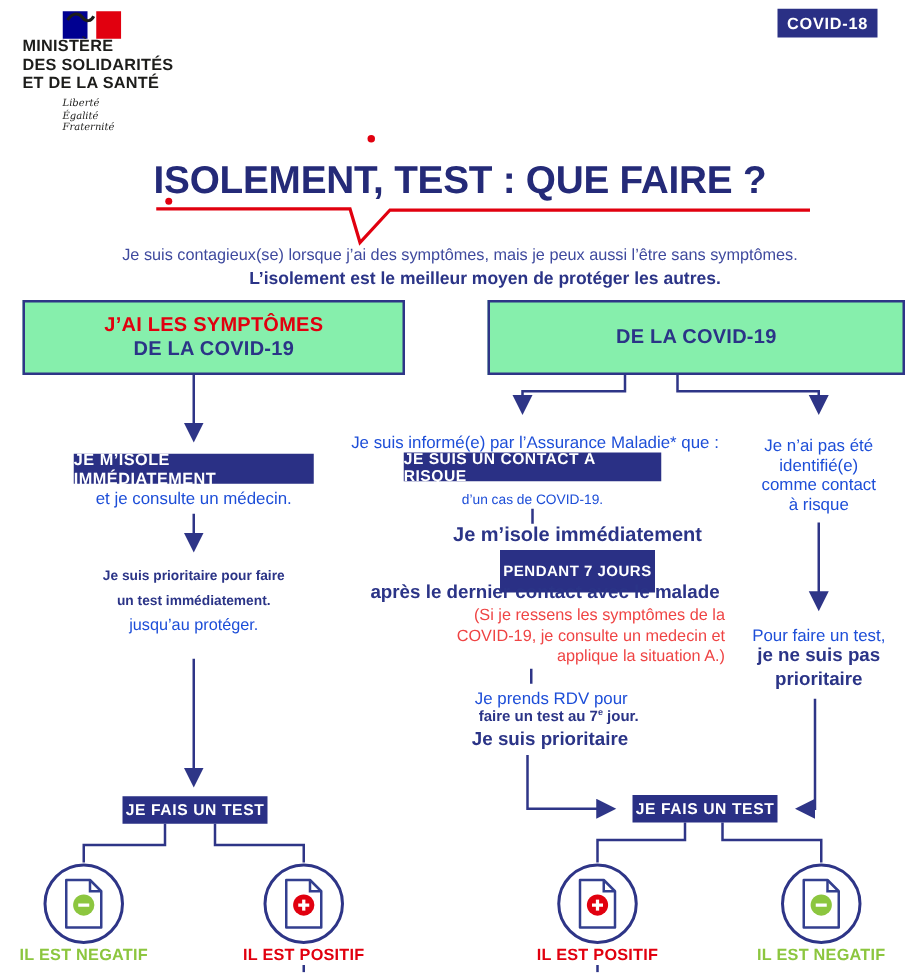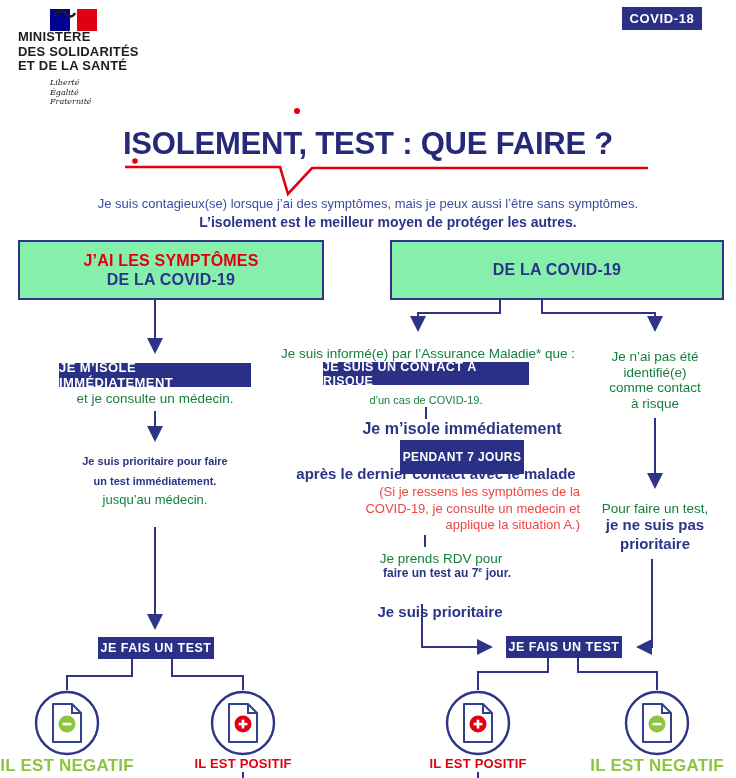--- a/index.html
+++ b/index.html
@@ -26,24 +26,24 @@
   .flow-box{border:2px solid #2e3587;background:#86efac;display:flex;flex-direction:column;
             align-items:center;justify-content:center;gap:1px;}
   .box-red{color:#e1000f;font-weight:800;font-size:16px;letter-spacing:.2px;}
   .box-blue{color:#2b3487;font-weight:800;font-size:16px;letter-spacing:.2px;}
 
   
   .navy-badge{background:#2a3085;color:#fff;font-weight:700;display:flex;align-items:center;
               justify-content:center;letter-spacing:.4px;}
 
   
-  .blue{color:#15803d;font-size:13px;line-height:16px;}
+  .blue{color:#1d4ed8;font-size:13px;line-height:16px;}
   .blue-sm{color:#ef4444;font-size:13px;line-height:16.5px;text-align:right;}
   .nbold{color:#2b3487;font-weight:800;}
-  .result-label-green{color:#8cc63f;font-weight:800;font-size:17px;letter-spacing:.2px;}
+  .result-label-green{color:#8cc63f;font-weight:800;font-size:13px;letter-spacing:.2px;}
   .result-label-red{color:#e1000f;font-weight:800;font-size:13px;letter-spacing:.2px;}
   .result{display:flex;flex-direction:column;align-items:center;width:140px;}
   sup{font-size:60%;}
 </style>
 </head>
 <body>
 
 <div class="canvas">
 
   <svg class="overlay" width="736" height="778">
@@ -111,39 +111,39 @@
     <div class="box-blue">DE LA COVID-19</div>
   </div>
 
   <div class="abs navy-badge" style="left:59px;top:363px;width:192px;height:24px;font-size:13px;">JE M’ISOLE IMMÉDIATEMENT</div>
   <div class="abs c blue" style="left:25px;top:391px;width:260px;font-size:13.5px;">et je consulte un médecin.</div>
   <div class="abs c nbold" style="left:15px;top:451px;width:280px;font-size:11px;line-height:20px;">
     <div>Je suis prioritaire pour faire</div>
     <div>un test immédiatement.</div>
   </div>
   <div class="abs c blue" style="left:25px;top:492px;width:260px;">
-    <div>jusqu’au médecin.</div>
+    <div>jusqu’au protéger.</div>
   </div>
 
   <div class="abs c blue" style="left:268px;top:346px;width:320px;font-size:13.5px;">Je suis informé(e) par l’Assurance Maladie* que :</div>
   <div class="abs navy-badge" style="left:323px;top:362px;width:206px;height:23px;font-size:12.5px;">JE SUIS UN CONTACT À RISQUE</div>
   <div class="abs c blue" style="left:266px;top:392px;width:320px;font-size:11px;">d’un cas de COVID-19.</div>
   <div class="abs c nbold" style="left:302px;top:420px;width:320px;font-size:16px;">Je m’isole immédiatement</div>
   <div class="abs navy-badge" style="left:400px;top:440px;width:124px;height:34px;font-size:12px;">PENDANT 7 JOURS</div>
   <div class="abs c nbold" style="left:276px;top:465px;width:320px;font-size:15px;">après le dernier contact avec le malade</div>
   <div class="abs c blue-sm" style="left:260px;top:484px;width:320px;">
     <div>(Si je ressens les symptômes de la</div>
     <div>COVID-19, je consulte un medecin et</div>
     <div>applique la situation A.)</div>
   </div>
   <div class="abs c blue" style="left:281px;top:551px;width:320px;font-size:13.5px;">Je prends RDV pour</div>
   <div class="abs c nbold" style="left:287px;top:565px;width:320px;font-size:12px;">
     <span>faire un test au 7</span><sup>e</sup><span> jour.</span>
   </div>
-  <div class="abs c nbold" style="left:280px;top:583px;width:320px;font-size:15px;margin-top:20px;">Je suis prioritaire</div>
+  <div class="abs c nbold" style="left:280px;top:583px;width:320px;font-size:15px;">Je suis prioritaire</div>
 
   <div class="abs c blue" style="left:565px;top:349px;width:180px;font-size:13.5px;line-height:15.5px;">
     <div>Je n’ai pas été</div>
     <div>identifié(e)</div>
     <div>comme contact</div>
     <div>à risque</div>
   </div>
   <div class="abs c blue" style="left:565px;top:501px;width:180px;font-size:13.5px;">Pour faire un test,</div>
   <div class="abs c nbold" style="left:565px;top:516px;width:180px;font-size:15px;line-height:18.5px;">
     <div>je ne suis pas</div>

